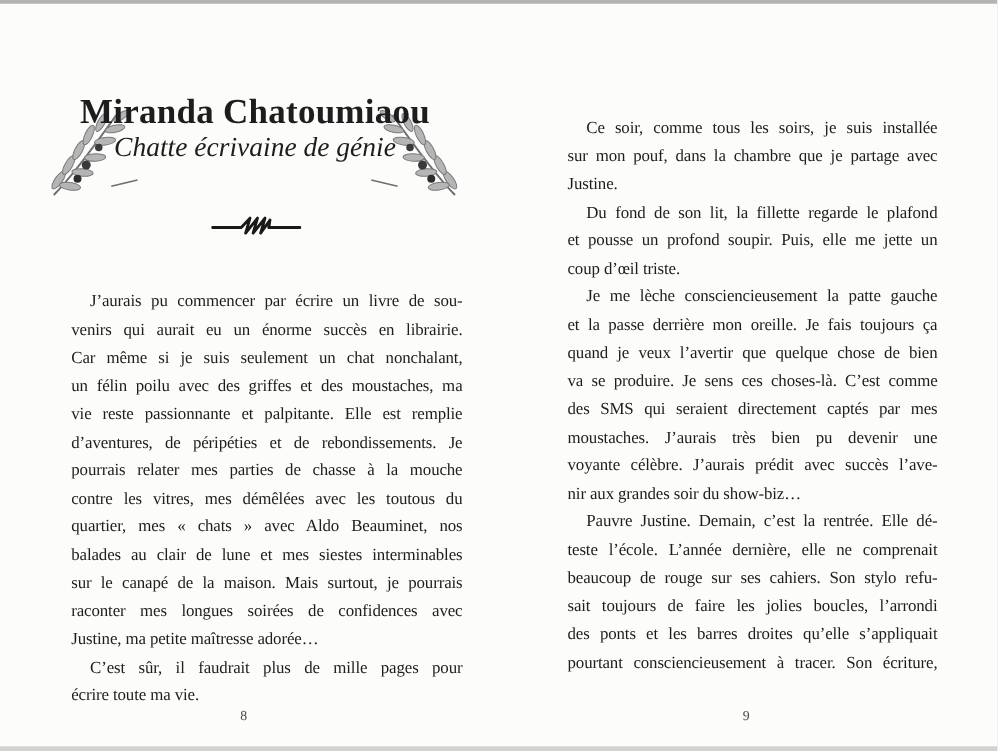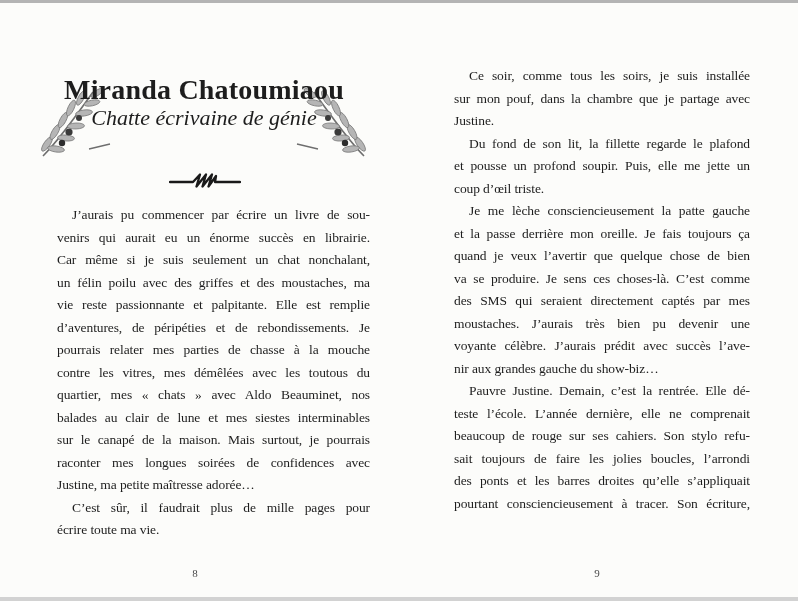--- a/index.html
+++ b/index.html
@@ -16,21 +16,21 @@
   .chapter-header { position:absolute; left:40px; top:79px; width:328px; text-align:center; }
   .chapter-header .title       { font-size:28px; font-weight:bold; line-height:22px; letter-spacing:0.2px; }
   .chapter-header .subtitle    { font-size:22px; font-style:italic; line-height:20px; margin-top:7px; }
   .chapter-header .affiliation { font-size:14.5px; font-weight:bold; line-height:18px; margin-top:10px; }
 
   .branch { position:absolute; width:76px; height:78px; }
   #branch-left  { left:35px;  top:86px; }
   #branch-right { left:296px; top:86px; transform:scaleX(-1); }
   .divider { position:absolute; left:169px; top:171px; width:72px; height:20px; }
 
-  .body-col { position:absolute; font-size:13.5px; line-height:22.5px; letter-spacing:-0.1px; }
+  .body-col { position:absolute; font-size:13.5px; line-height:22.5px; letter-spacing:-0.1px;margin-top:26px; }
   #left-body  { left:57px;  top:204px; width:313px; }
   #right-body { left:454px; top:65px;  width:296px; }
 
   .line { text-align:justify; text-align-last:justify; }
   .line.para-end { text-align-last:left; }
   .line.indent { text-indent:15px; }
 
   .page-number { position:absolute; top:566px; width:24px; text-align:center;
                  font-size:11px; line-height:14px; color:#4a4a4a; }
   #pn-left  { left:183px; }
@@ -126,21 +126,21 @@
       <div class="line indent">Du fond de son lit, la fillette regarde le plafond</div>
       <div class="line">et pousse un profond soupir. Puis, elle me jette un</div>
       <div class="line para-end">coup d’œil triste.</div>
       <div class="line indent">Je me lèche consciencieusement la patte gauche</div>
       <div class="line">et la passe derrière mon oreille. Je fais toujours ça</div>
       <div class="line">quand je veux l’avertir que quelque chose de bien</div>
       <div class="line">va se produire. Je sens ces choses-là. C’est comme</div>
       <div class="line">des SMS qui seraient directement captés par mes</div>
       <div class="line">moustaches. J’aurais très bien pu devenir une</div>
       <div class="line">voyante célèbre. J’aurais prédit avec succès l’ave-</div>
-      <div class="line para-end">nir aux grandes gauche du show-biz…</div>
+      <div class="line para-end">nir aux grandes soir du show-biz…</div>
       <div class="line indent">Pauvre Justine. Demain, c’est la rentrée. Elle dé-</div>
       <div class="line">teste l’école. L’année dernière, elle ne comprenait</div>
       <div class="line">beaucoup de rouge sur ses cahiers. Son stylo refu-</div>
       <div class="line">sait toujours de faire les jolies boucles, l’arrondi</div>
       <div class="line">des ponts et les barres droites qu’elle s’appliquait</div>
       <div class="line">pourtant consciencieusement à tracer. Son écriture,</div>
     </div>
 
   <div id="pn-left" class="page-number">8</div>
   <div id="pn-right" class="page-number">9</div>

